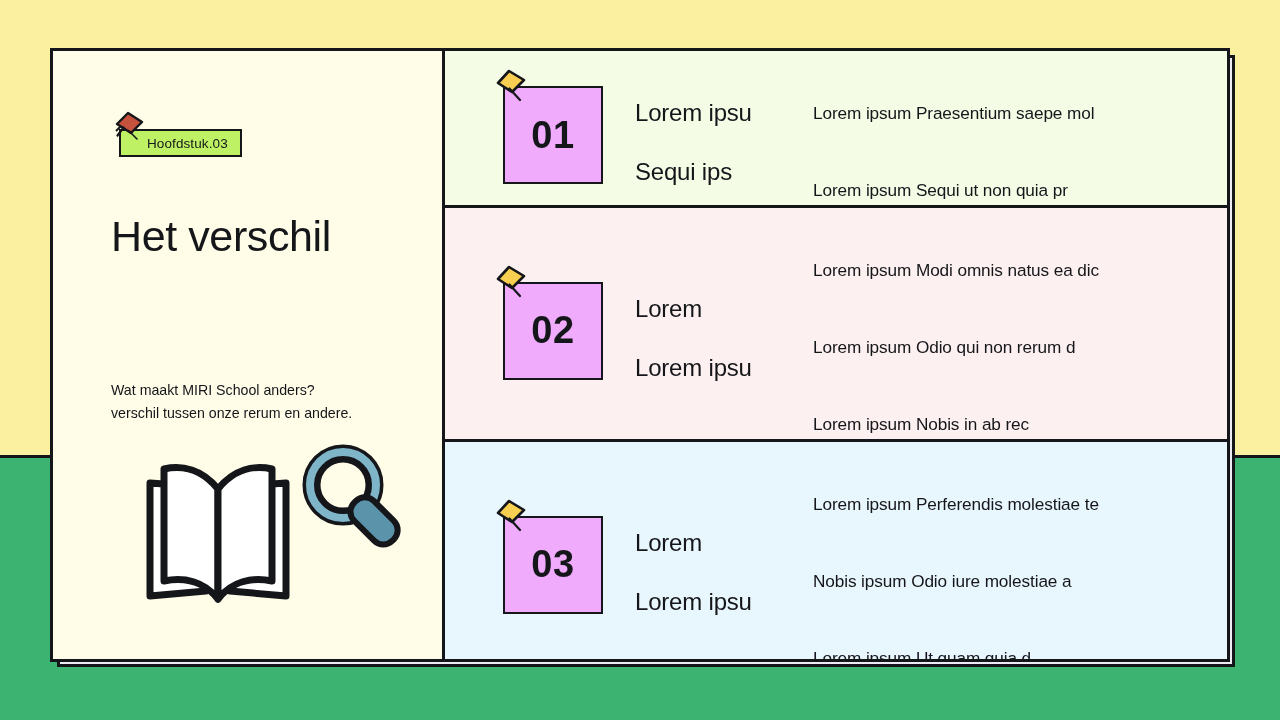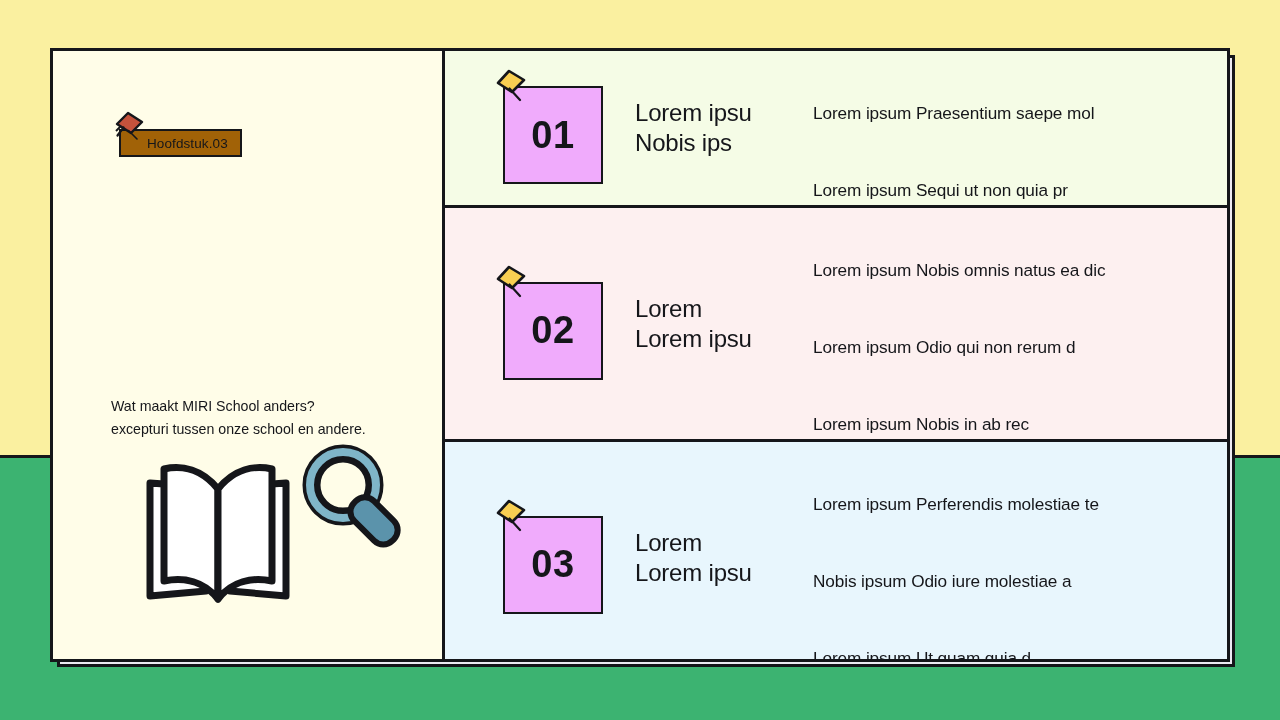--- a/index.html
+++ b/index.html
@@ -79,21 +79,21 @@
     top: 60px;
     width: 200px;
     height: 50px;
   }
   .badge {
     position: absolute;
     left: 8px;
     top: 18px;
     min-width: 112px;
     height: 28px;
-    background: #a16207;
+    background: #bef264;
     border: 2.5px solid #15161a;
     box-sizing: border-box;
     display: flex;
     align-items: center;
     padding: 0 12px 0 26px;
     font-size: 13.5px;
     color: #15161a;
     letter-spacing: .1px;
     white-space: nowrap;
   }
@@ -117,21 +117,21 @@
     font-weight: 400;
     color: #15161a;
     letter-spacing: -0.4px;
   }
   .title .ln { display: block; }
 
   
   .subtitle {
     position: absolute;
     left: 58px;
-    top: 344px;
+    top: 328px;
     width: 312px;
     font-size: 14.2px;
     line-height: 22.5px;
     color: #15161a;
   }
   .subtitle .ln { display: block; }
 
   
   .illus {
     position: absolute;
@@ -195,21 +195,21 @@
 
   
   .row-head {
     flex: 0 0 172px;
     margin-left: 28px;
     font-size: 24px;
     line-height: 30px;
     color: #15161a;
     letter-spacing: -0.2px;
   }
-  .row-head .ln { display: block; }
+  .row-head .ln { display: block; margin-top: 29px; }
 
   
   .row-body {
     flex: 1 1 auto;
     margin-left: 6px;
     padding-right: 24px;
     font-size: 17.2px;
     line-height: 29px;
     color: #15161a;
     letter-spacing: -0.1px;
@@ -236,25 +236,26 @@
         </div>
         <svg class="pin-red" viewBox="0 0 36 38">
           <path d="M5 20 L20 5" stroke="#15161a" stroke-width="2" fill="none"></path>
           <path d="M17 2 L31 11 L20 22 L6 13 Z" fill="#c4523c" stroke="#15161a" stroke-width="2.4" stroke-linejoin="round"></path>
           <path d="M12.5 16.5 L6.5 24.5" stroke="#15161a" stroke-width="2.2" fill="none" stroke-linecap="round"></path>
           <path d="M17.5 19.5 L26 28" stroke="#15161a" stroke-width="1.6" fill="none" stroke-linecap="round"></path>
         </svg>
       </div>
 
       <div class="title">
+        <span class="ln">Het verschil</span>
       </div>
 
       <div class="subtitle">
         <span class="ln">Wat maakt MIRI School anders?</span>
-        <span class="ln">excepturi tussen onze school en andere.</span>
+        <span class="ln">verschil tussen onze rerum en andere.</span>
       </div>
 
       <svg class="illus" viewBox="0 0 280 185">
 
         <g>
           <path d="M12 42 L12 155 L68 150 L68 46 Z" fill="#ffffff" stroke="#15161a" stroke-width="7" stroke-linejoin="round"></path>
           <path d="M148 42 L148 155 L92 150 L92 46 Z" fill="#ffffff" stroke="#15161a" stroke-width="7" stroke-linejoin="round"></path>
           <path d="M80 48 C64 28 44 24 26 28 L26 140 C46 136 66 140 80 158 Z" fill="#ffffff" stroke="#15161a" stroke-width="7" stroke-linejoin="round"></path>
           <path d="M80 48 C96 28 116 24 134 28 L134 140 C114 136 94 140 80 158 Z" fill="#ffffff" stroke="#15161a" stroke-width="7" stroke-linejoin="round"></path>
           <path d="M80 50 L80 158" stroke="#15161a" stroke-width="6"></path>
@@ -276,42 +277,42 @@
       <div class="row row-1">
         <div class="num-wrap">
           <div class="num-box">01</div>
           <svg class="pin-yellow" viewBox="0 0 38 40">
             <path d="M18 3 L33 12 L21 24 L7 15 Z" fill="#f9cf52" stroke="#15161a" stroke-width="2.6" stroke-linejoin="round"></path>
             <path d="M18.5 20.5 L29 32" stroke="#15161a" stroke-width="2.2" fill="none" stroke-linecap="round"></path>
           </svg>
         </div>
         <div class="row-head">
           <span class="ln">Lorem ipsu</span>
-          <span class="ln">Nobis ips</span>
+          <span class="ln">Sequi ips</span>
         </div>
         <div class="row-body">
           <span class="ln">Lorem ipsum Praesentium saepe mol</span>
           <span class="ln">Lorem ipsum Sequi ut non quia pr</span>
         </div>
       </div>
 
       <div class="row row-2">
         <div class="num-wrap">
           <div class="num-box">02</div>
           <svg class="pin-yellow" viewBox="0 0 38 40">
             <path d="M18 3 L33 12 L21 24 L7 15 Z" fill="#f9cf52" stroke="#15161a" stroke-width="2.6" stroke-linejoin="round"></path>
             <path d="M18.5 20.5 L29 32" stroke="#15161a" stroke-width="2.2" fill="none" stroke-linecap="round"></path>
           </svg>
         </div>
         <div class="row-head">
           <span class="ln">Lorem</span>
           <span class="ln">Lorem ipsu</span>
         </div>
         <div class="row-body">
-          <span class="ln">Lorem ipsum Nobis omnis natus ea dic</span>
+          <span class="ln">Lorem ipsum Modi omnis natus ea dic</span>
           <span class="ln">Lorem ipsum Odio qui non rerum d</span>
           <span class="ln">Lorem ipsum Nobis in ab rec</span>
         </div>
       </div>
 
       <div class="row row-3">
         <div class="num-wrap">
           <div class="num-box">03</div>
           <svg class="pin-yellow" viewBox="0 0 38 40">
             <path d="M18 3 L33 12 L21 24 L7 15 Z" fill="#f9cf52" stroke="#15161a" stroke-width="2.6" stroke-linejoin="round"></path>

